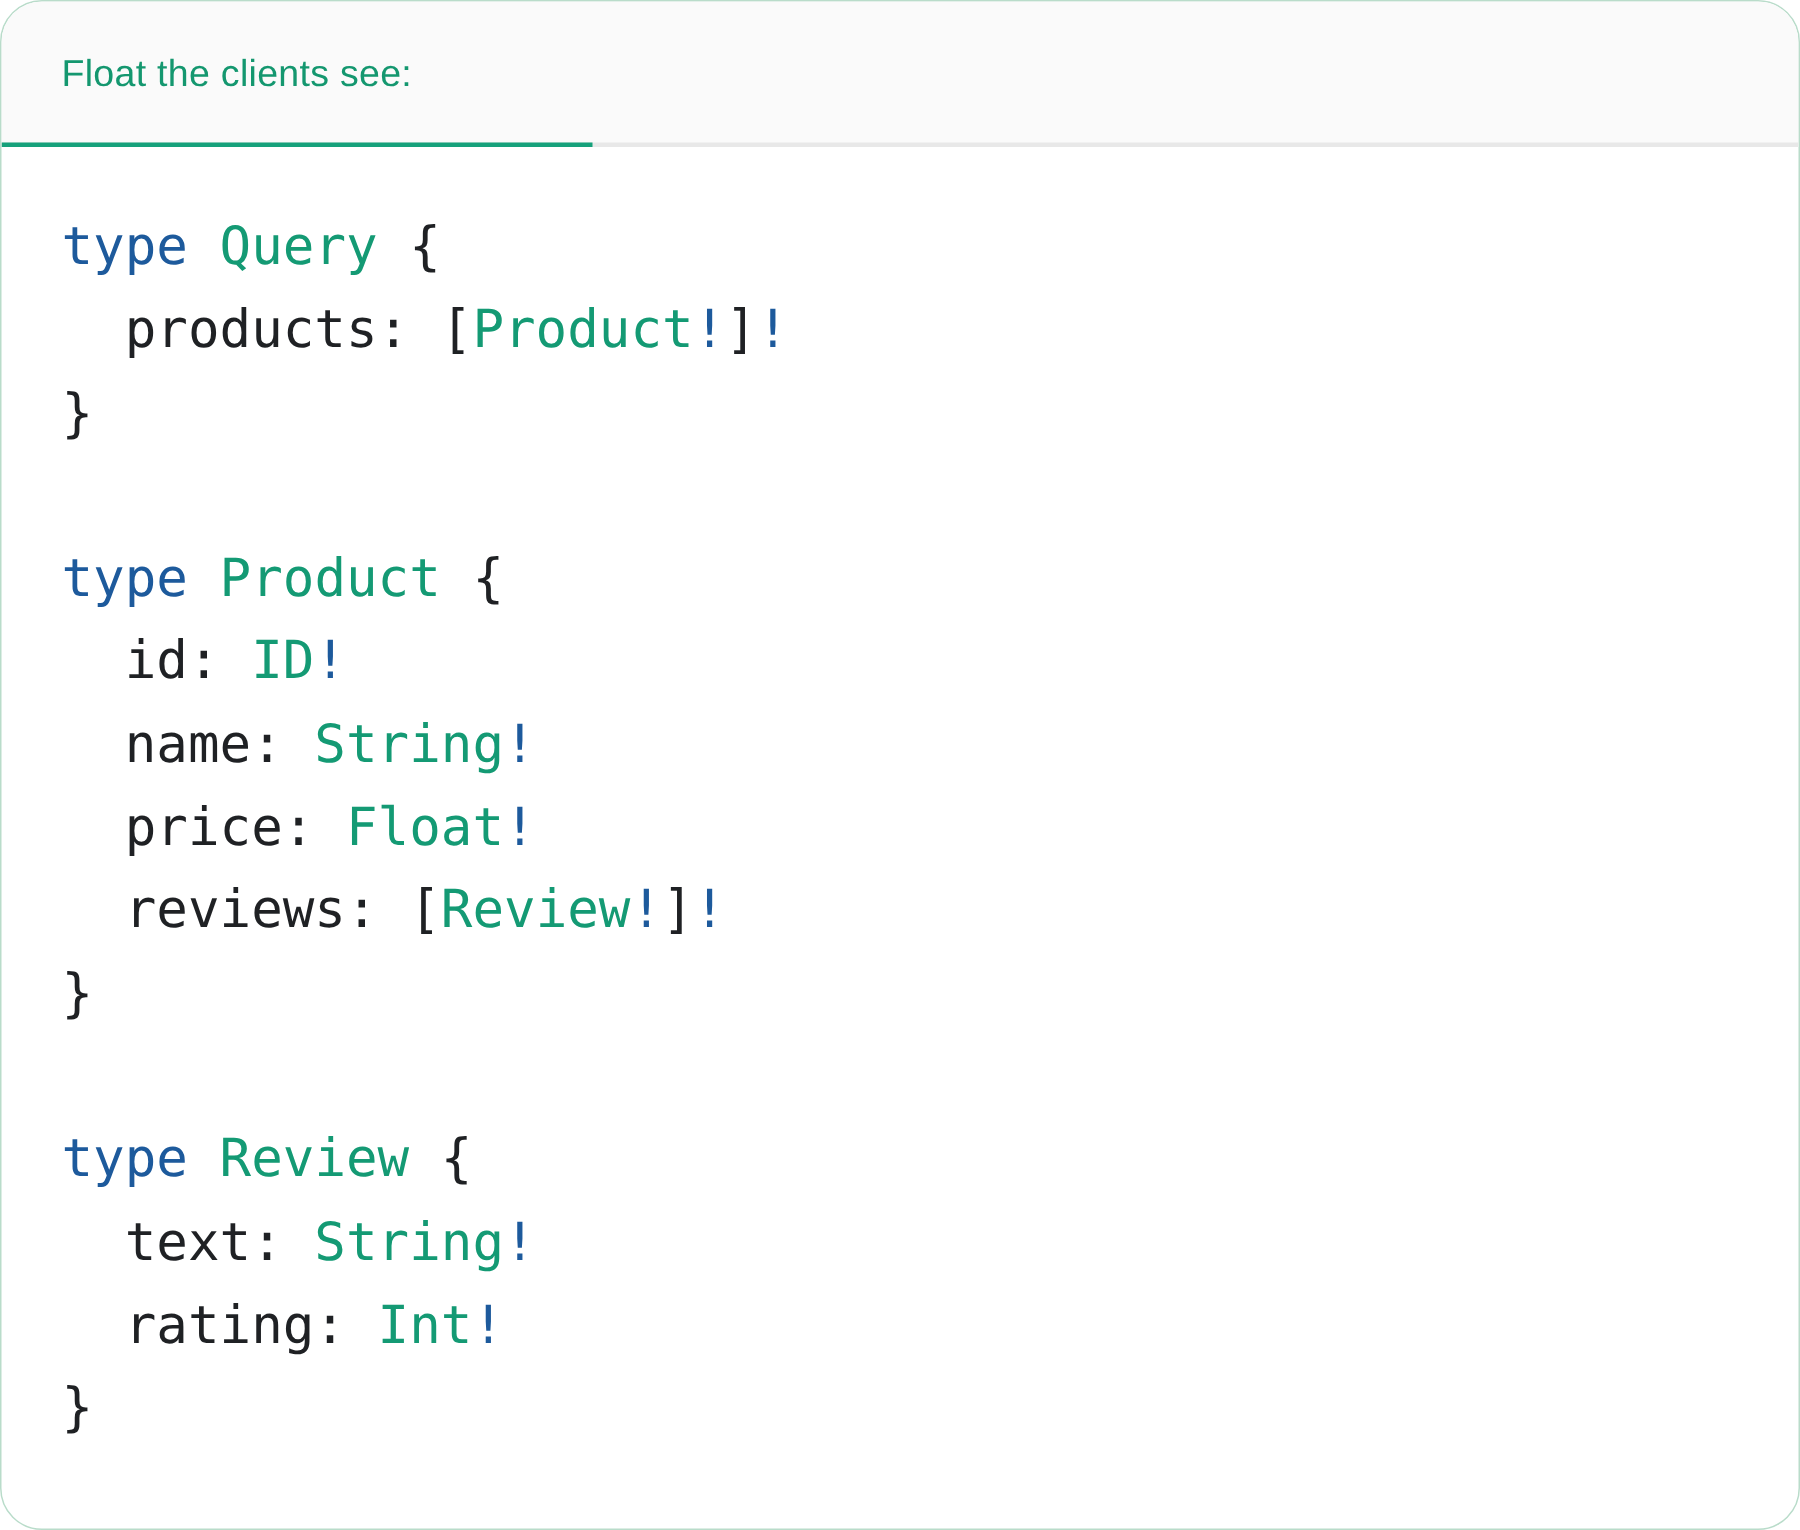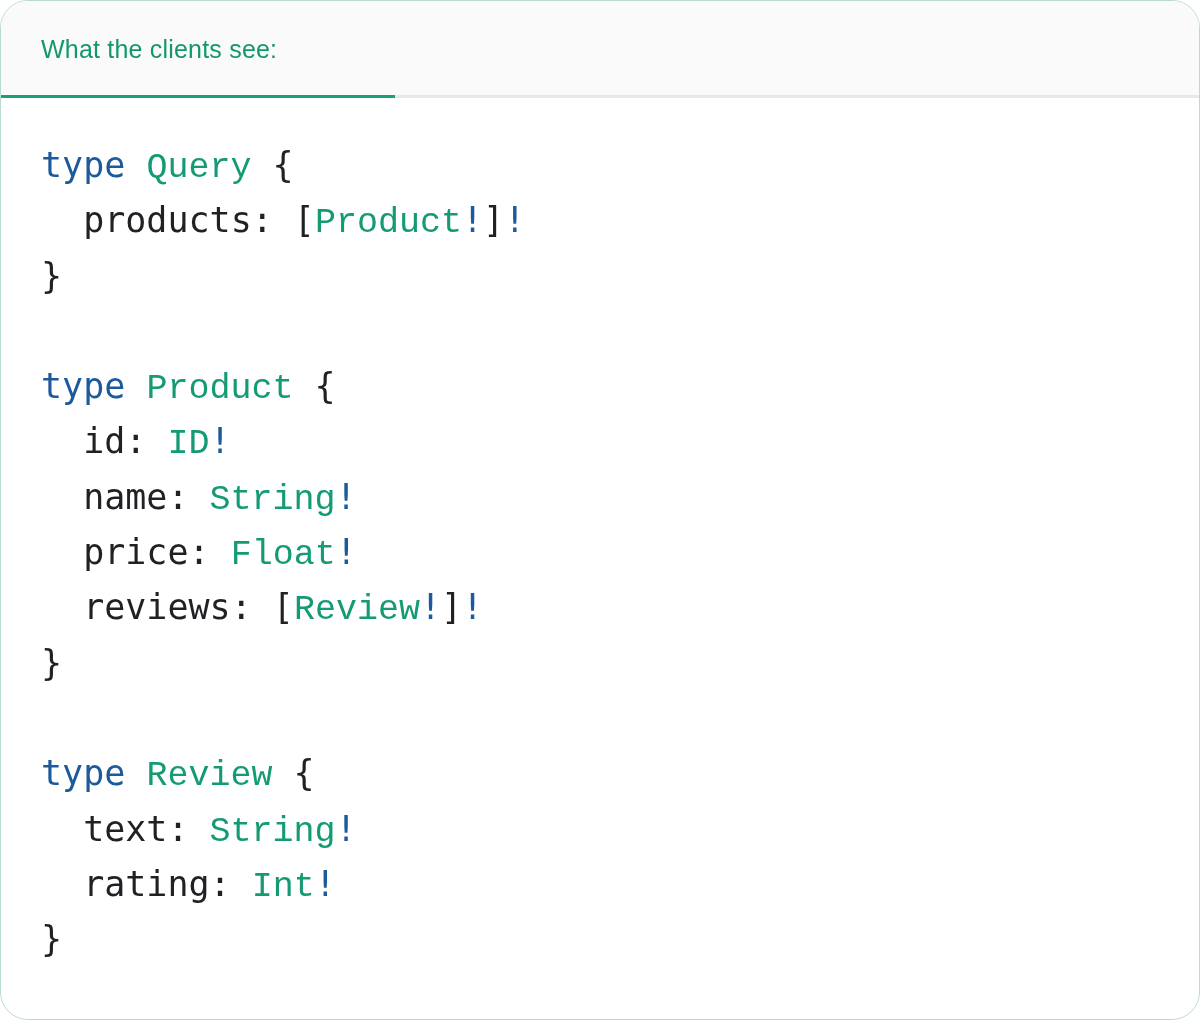--- a/index.html
+++ b/index.html
@@ -57,27 +57,27 @@
   .code {
     padding: 40px 40px 0 40px;
     font-family: "DejaVu Sans Mono", "Liberation Mono", monospace;
     font-size: 35px;
     line-height: 55.3px;
     white-space: pre;
     color: var(--plain, #1f2124);
   }
   .line { height: 55.3px; }
   .tok-keyword { color: var(--keyword, #1d5a9c); }
-  .tok-type    { color: var(--type, #149a74); font-family: Liberation Mono, monospace; }
+  .tok-type    { color: var(--type, #149a74); }
   .tok-plain   { color: var(--plain, #1f2124); }
 </style>
 </head>
 <body>
 
 <div class="card">
   <div class="header">
     <div class="tab">
-      <span class="tab-label">What the clients see:</span>
+      <span class="tab-label">Float the clients see:</span>
       <div class="tab-underline"></div>
     </div>
   </div>
   <div class="code"><div class="line"><span class="tok-keyword">type</span><span class="tok-plain"> </span><span class="tok-type">Query</span><span class="tok-plain"> {</span></div><div class="line"><span class="tok-plain">  products: [</span><span class="tok-type">Product</span><span class="tok-keyword">!</span><span class="tok-plain">]</span><span class="tok-keyword">!</span></div><div class="line"><span class="tok-plain">}</span></div><div class="line">&nbsp;</div><div class="line"><span class="tok-keyword">type</span><span class="tok-plain"> </span><span class="tok-type">Product</span><span class="tok-plain"> {</span></div><div class="line"><span class="tok-plain">  id: </span><span class="tok-type">ID</span><span class="tok-keyword">!</span></div><div class="line"><span class="tok-plain">  name: </span><span class="tok-type">String</span><span class="tok-keyword">!</span></div><div class="line"><span class="tok-plain">  price: </span><span class="tok-type">Float</span><span class="tok-keyword">!</span></div><div class="line"><span class="tok-plain">  reviews: [</span><span class="tok-type">Review</span><span class="tok-keyword">!</span><span class="tok-plain">]</span><span class="tok-keyword">!</span></div><div class="line"><span class="tok-plain">}</span></div><div class="line">&nbsp;</div><div class="line"><span class="tok-keyword">type</span><span class="tok-plain"> </span><span class="tok-type">Review</span><span class="tok-plain"> {</span></div><div class="line"><span class="tok-plain">  text: </span><span class="tok-type">String</span><span class="tok-keyword">!</span></div><div class="line"><span class="tok-plain">  rating: </span><span class="tok-type">Int</span><span class="tok-keyword">!</span></div><div class="line"><span class="tok-plain">}</span></div></div>
 </div>
 
 </body></html>

